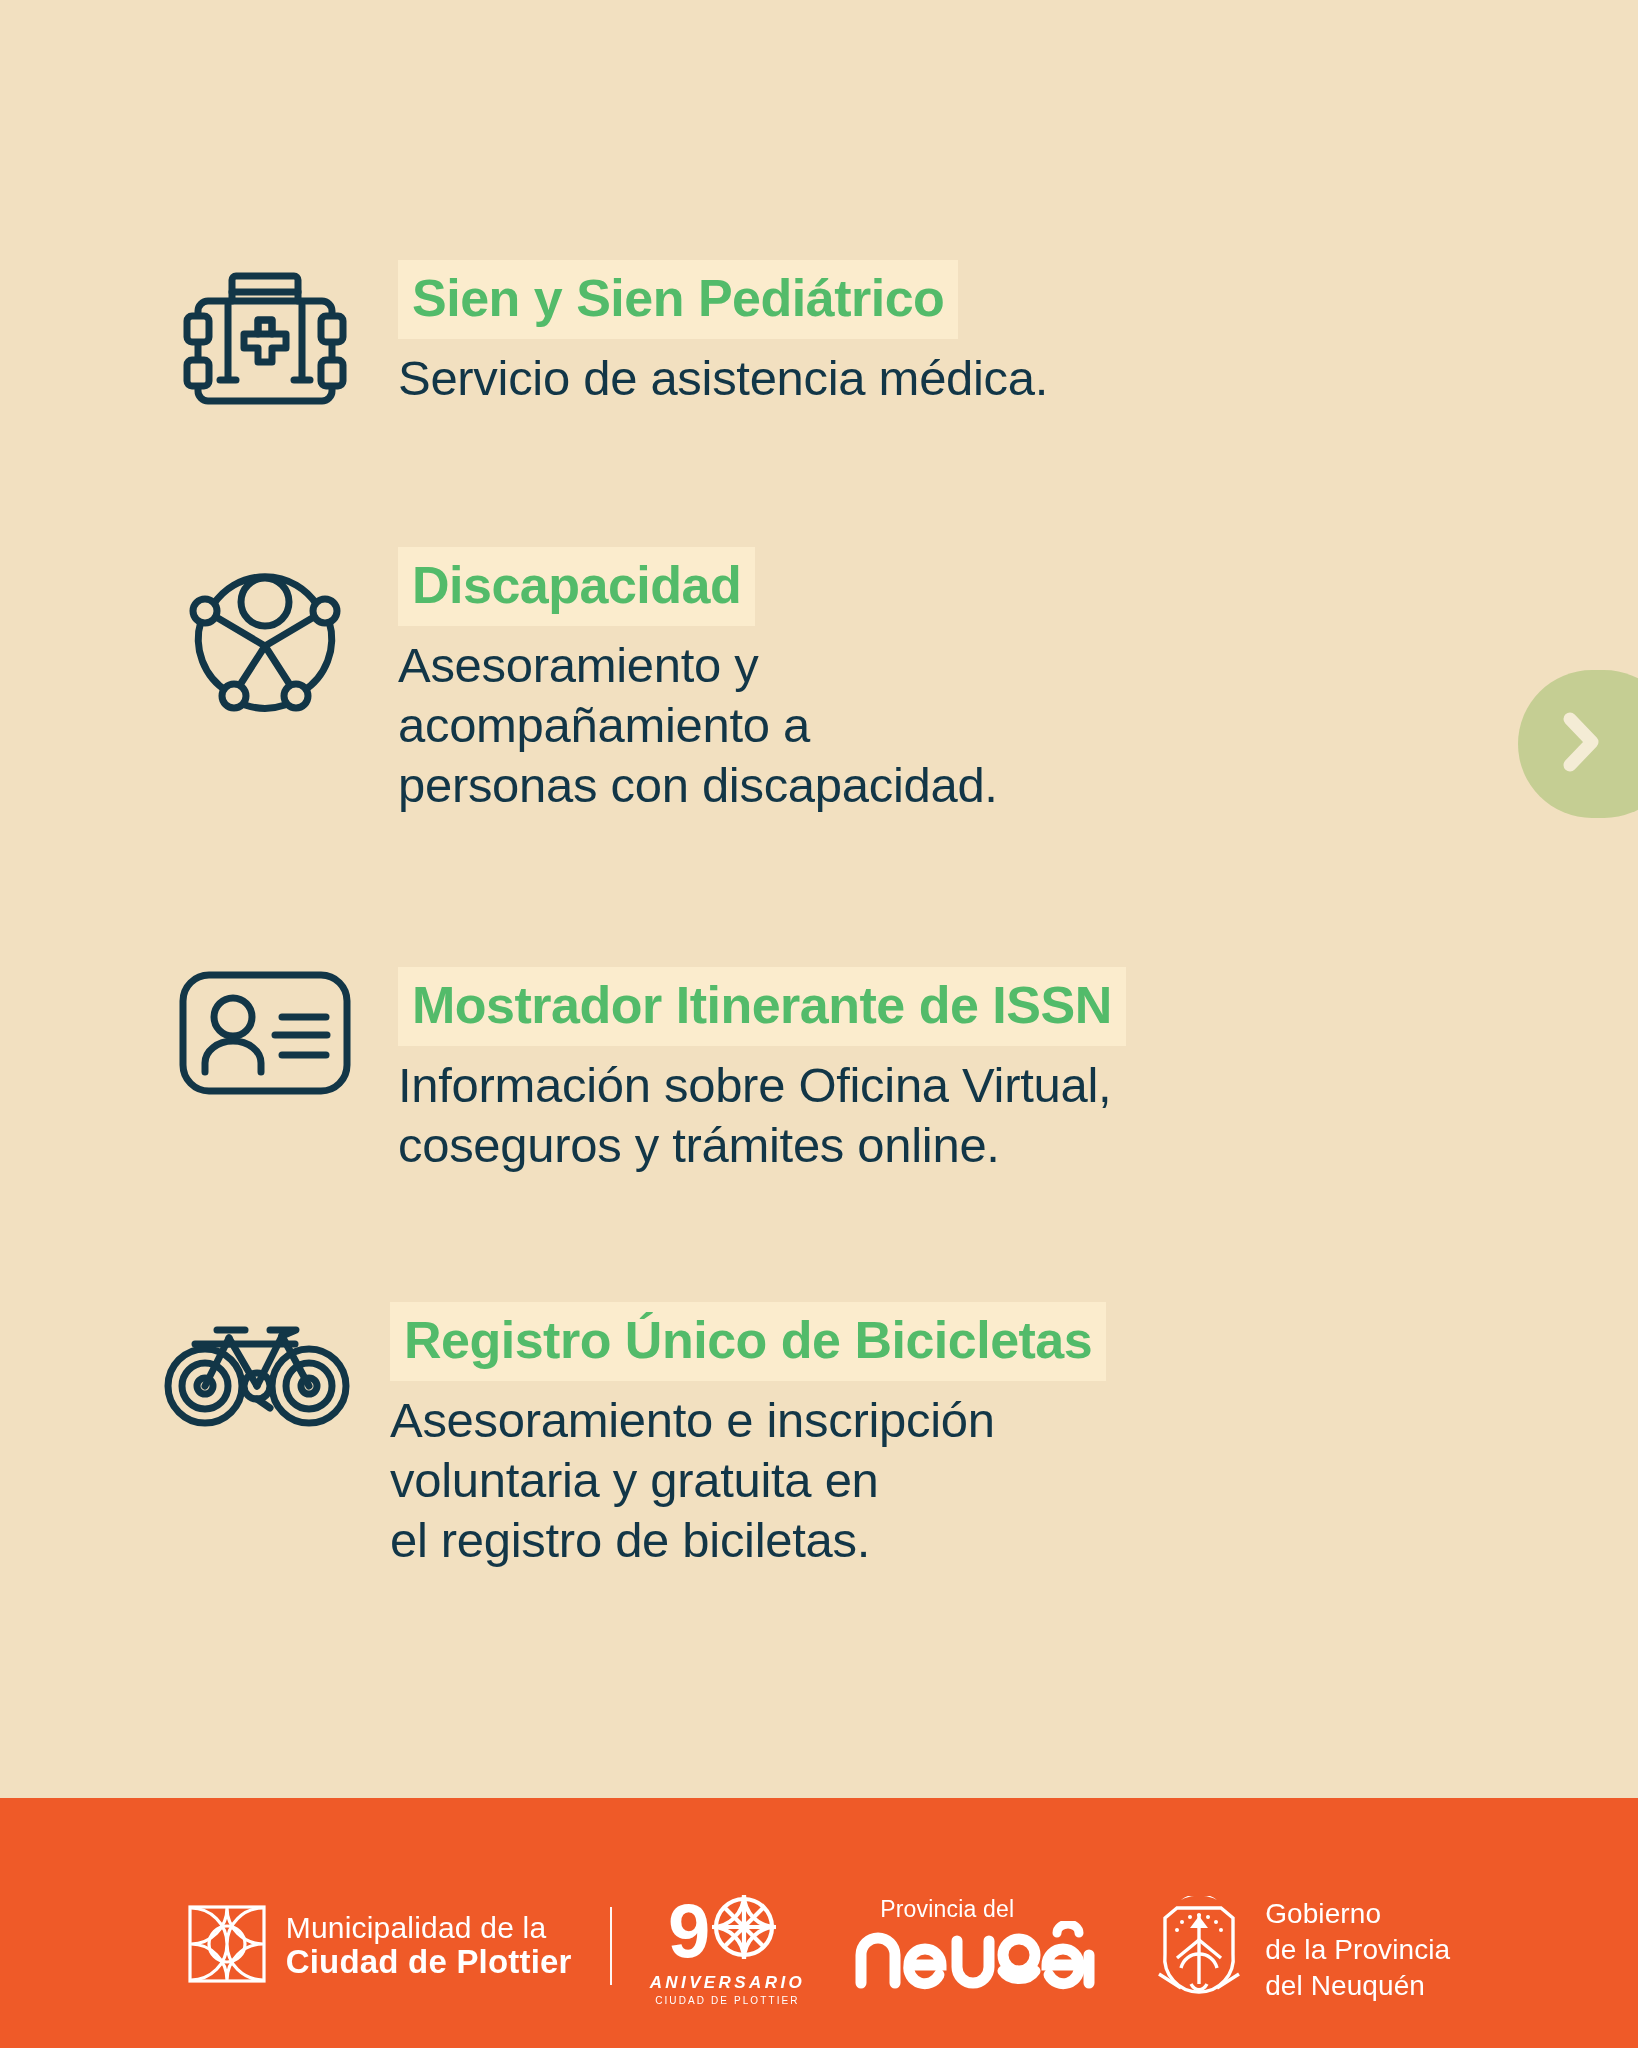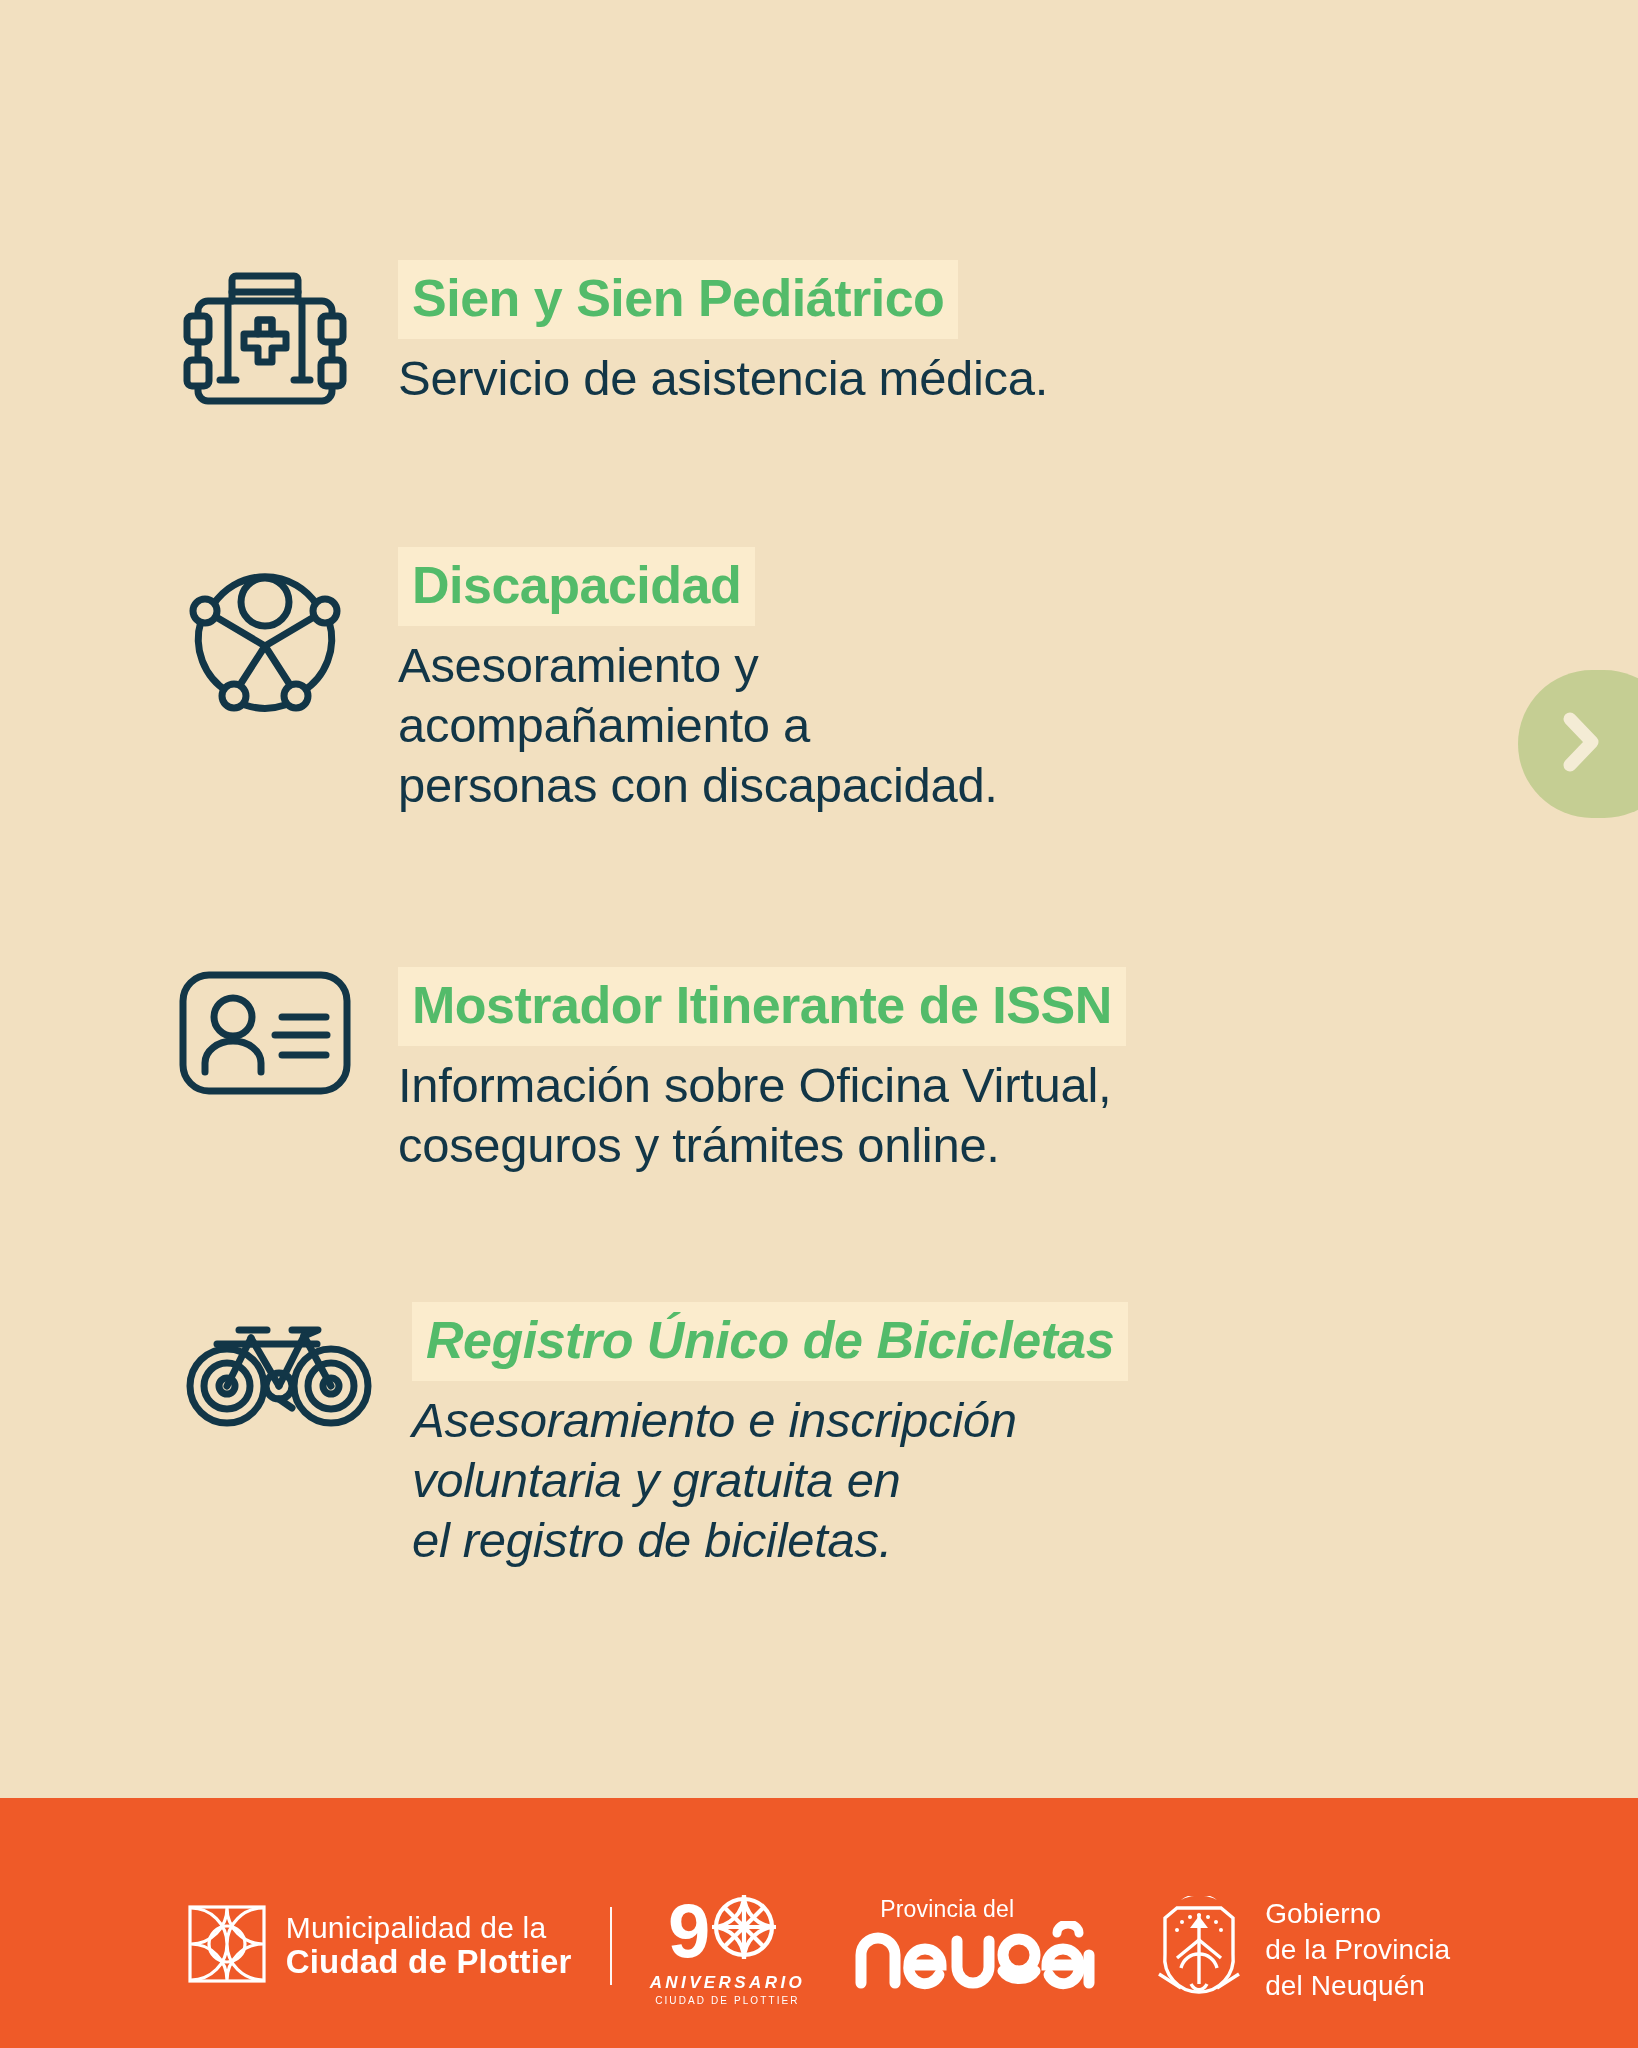--- a/index.html
+++ b/index.html
@@ -74,21 +74,21 @@
     line-height: 1.22;
     letter-spacing: -0.3px;
     margin-top: 10px;
     white-space: pre-line;
   }
 
   
   #svc-0 { left: 150px; top: 258px;  width: 1260px; }
   #svc-1 { left: 150px; top: 545px;  width: 1260px; }
   #svc-2 { left: 150px; top: 965px;  width: 1300px; }
-  #svc-3 { left: 164px; top: 1300px; width: 1300px; font-style: italic; }
+  #svc-3 { left: 142px; top: 1300px; width: 1300px; }
 
   #svc-0 .svc-title { margin-left: 18px; }
   #svc-1 .svc-title { margin-left: 18px; }
   #svc-2 .svc-title { margin-left: 18px; text-align: right; }
   #svc-3 .svc-title { margin-left: 18px; }
 
   #svc-0 .svc-desc,
   #svc-1 .svc-desc,
   #svc-2 .svc-desc,
   #svc-3 .svc-desc { margin-left: 18px; }

